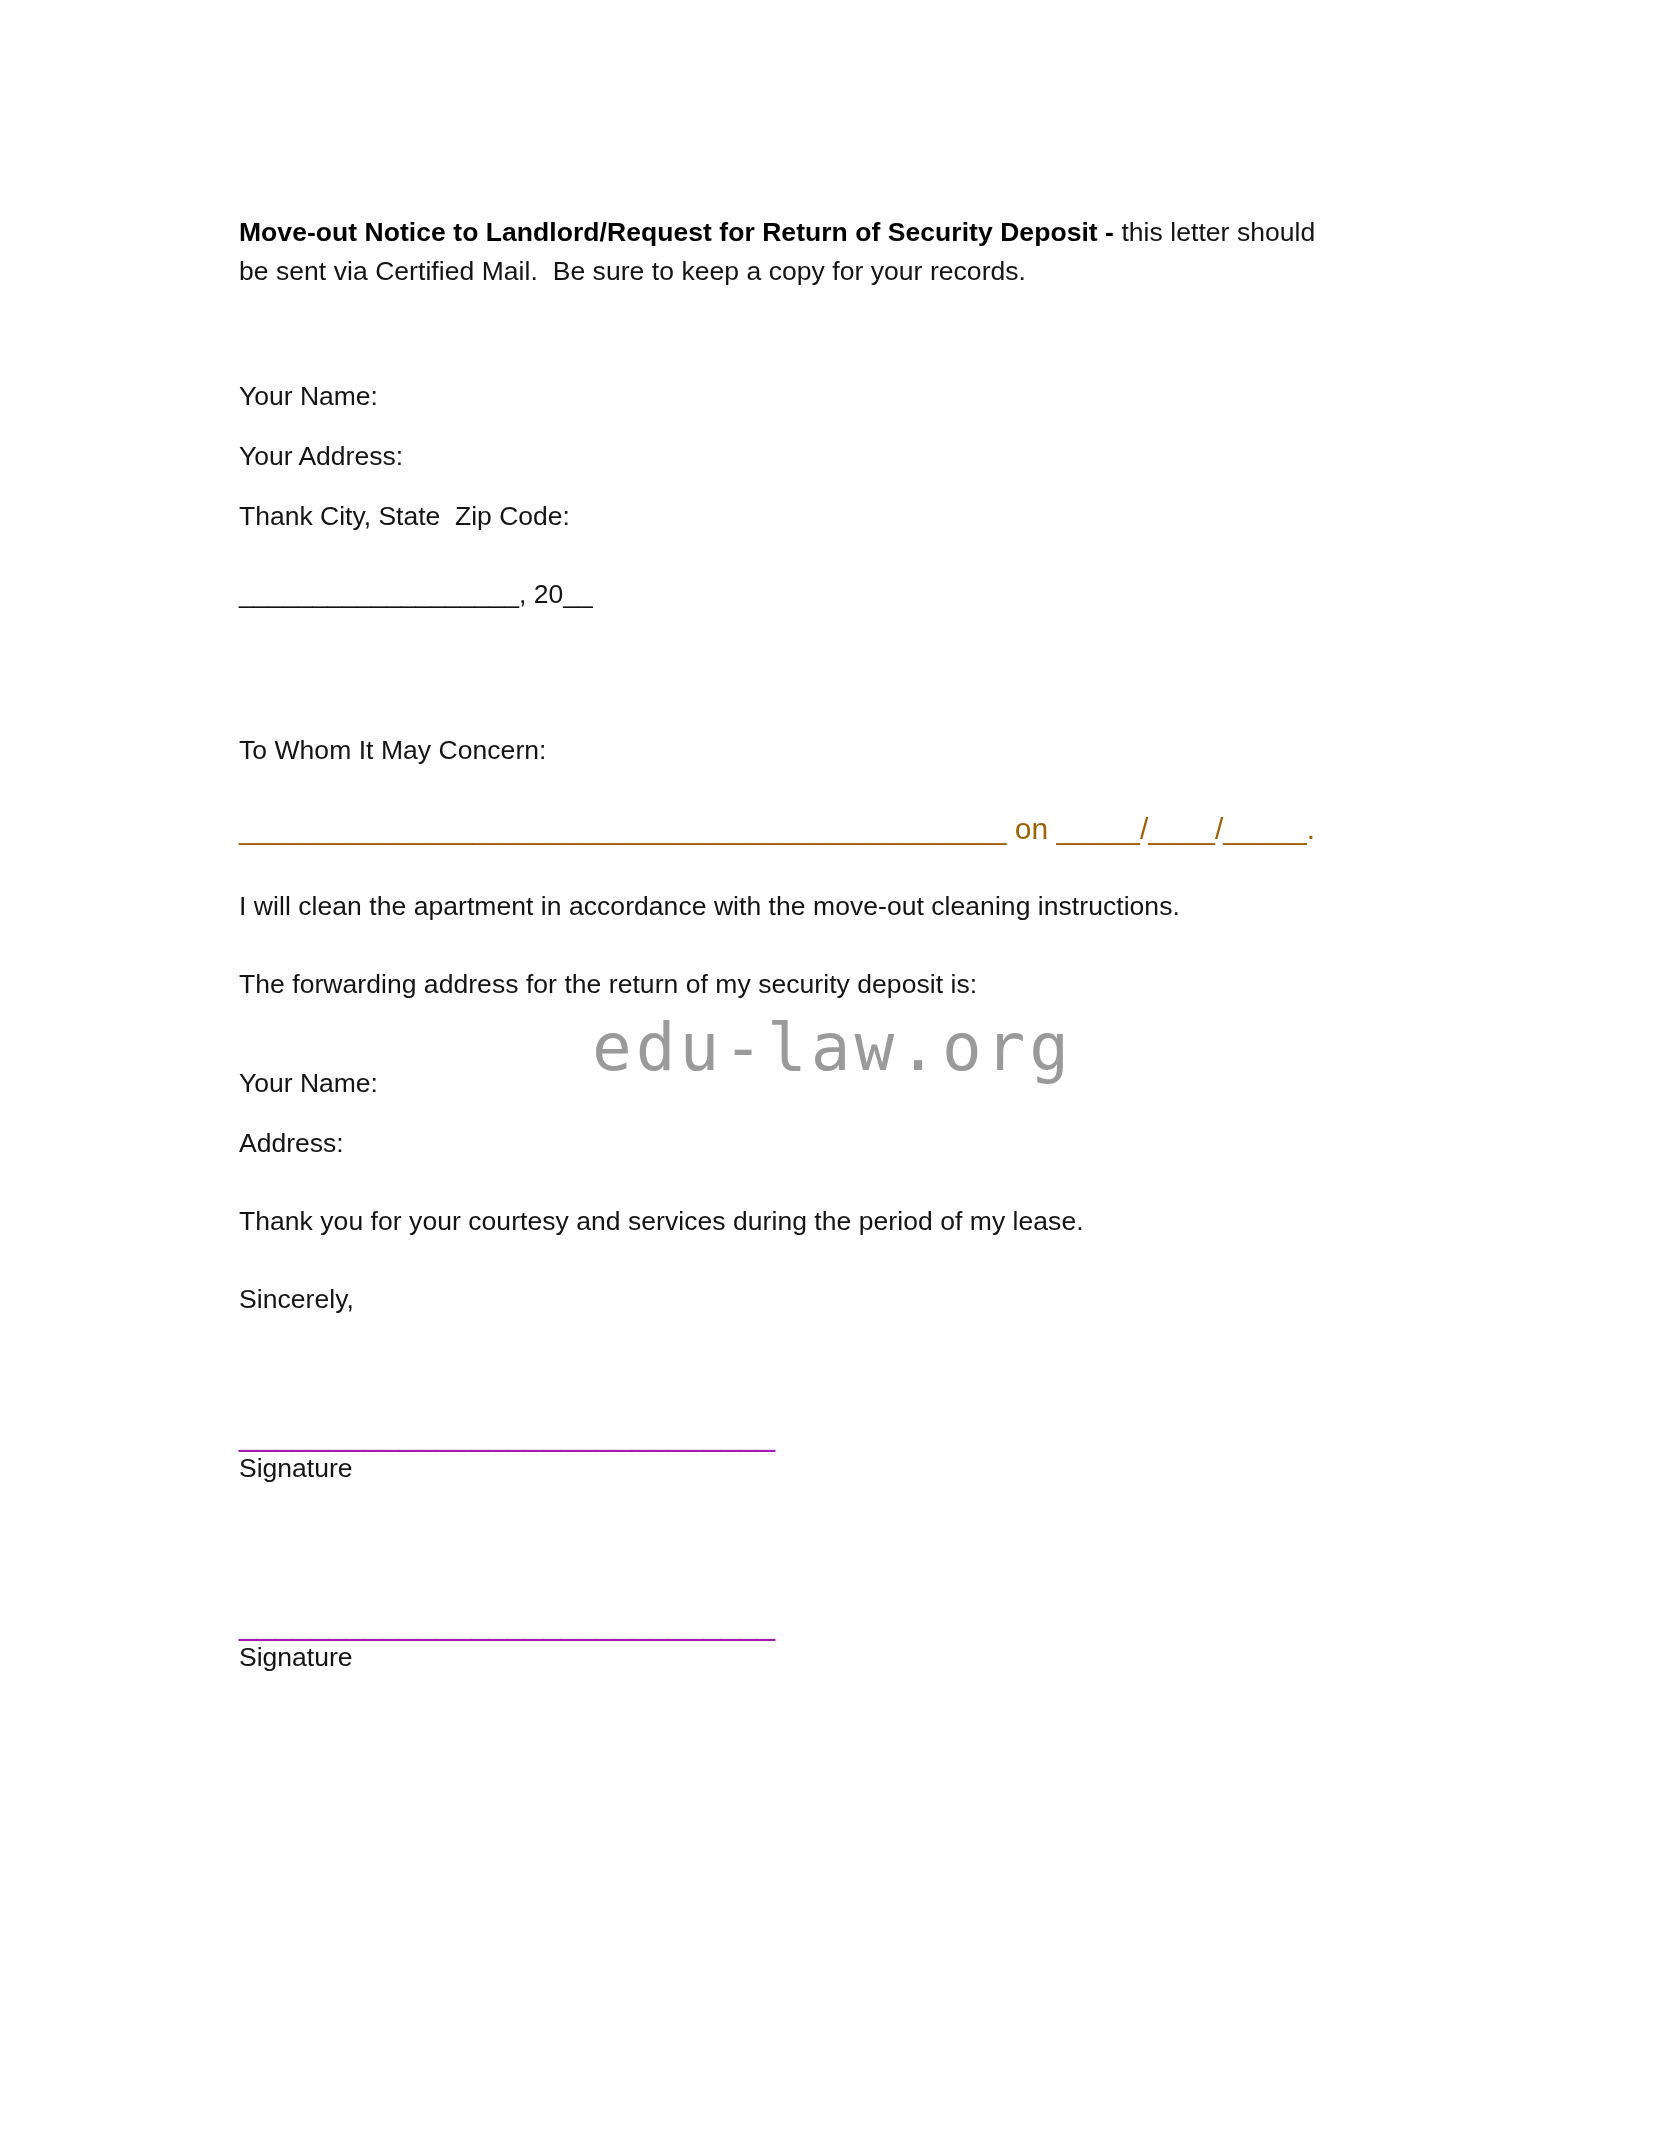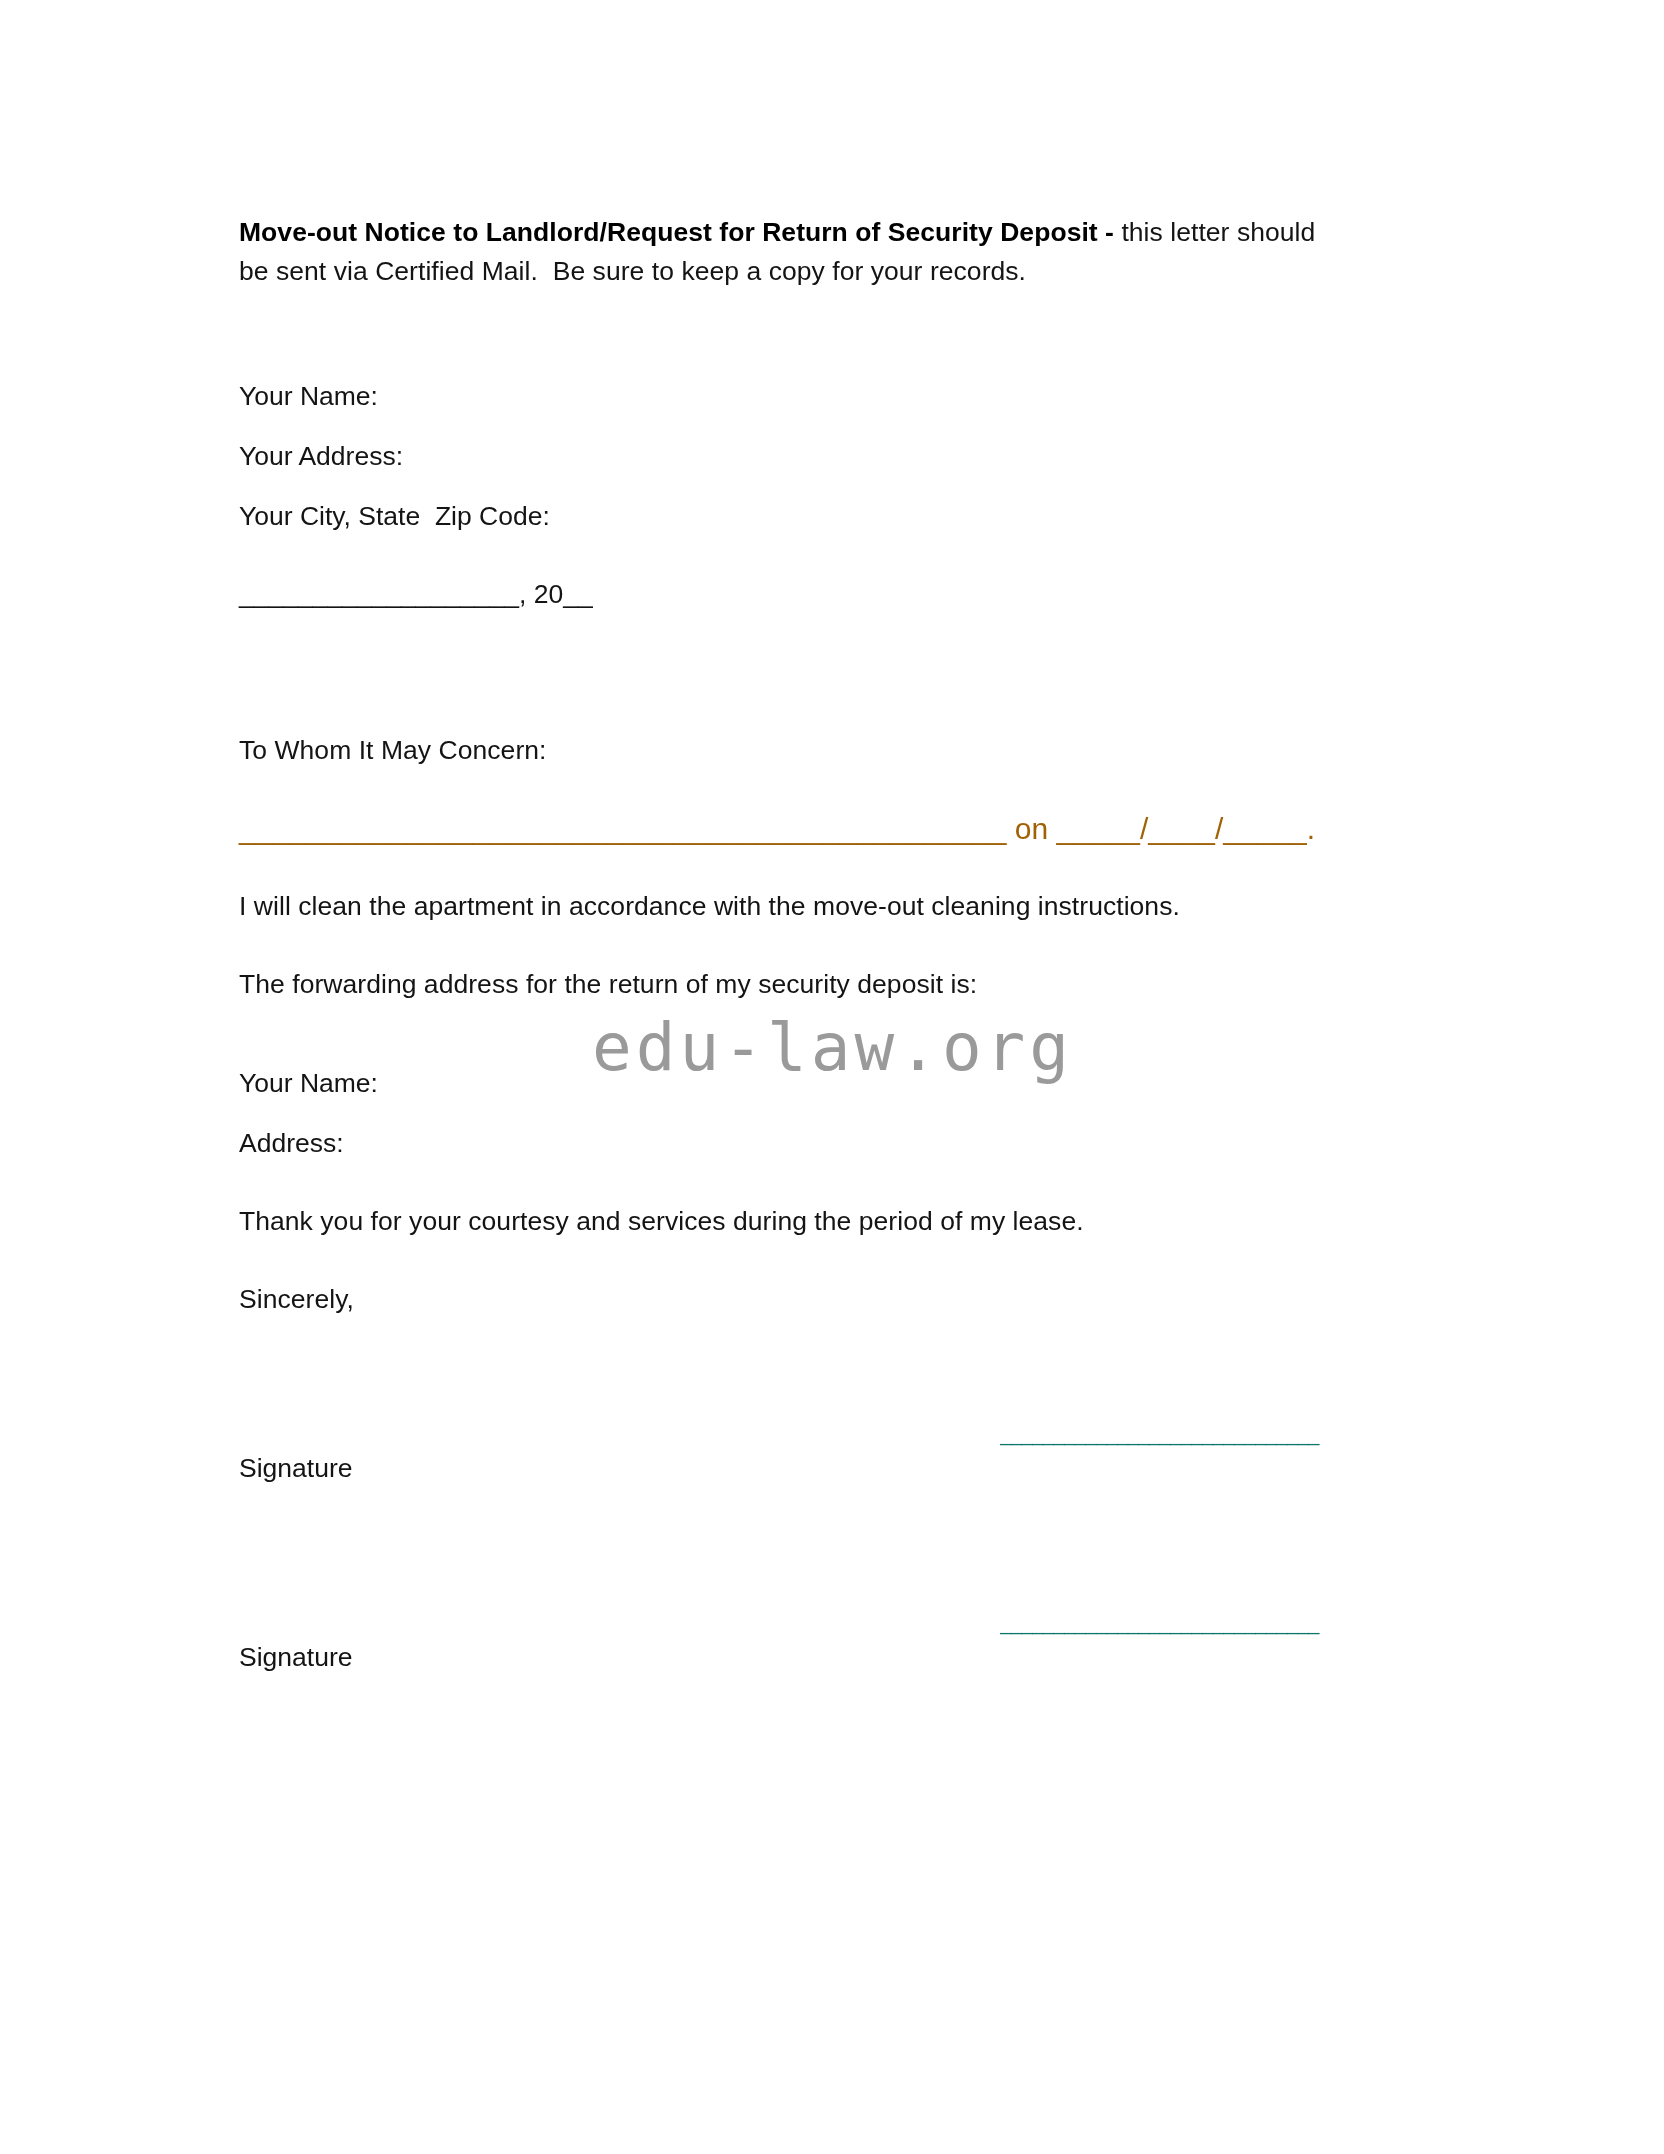--- a/index.html
+++ b/index.html
@@ -71,26 +71,25 @@
   }
 
   .lease-line2 {
     font-size: 30px;
     line-height: 39px;
     white-space: pre;
     color: #a16207;
   }
 
   .sig-rule {
-    font-size: 20px;
+    font-size: 33px;
     line-height: 30px;
     white-space: pre;
-    color: #0f766e;
+    color: #a21caf;
     letter-spacing: -0.5px;
-    text-align: right;
   }
 
   .sig-label {
     font-size: 26.5px;
     line-height: 39px;
     color: #141414;
   }
 
   .watermark {
     position: absolute;
@@ -114,21 +113,21 @@
 
   <div class="doc-body">
 
     <p class="para title-para"><span class="title-strong">Move-out Notice to Landlord/Request for Return of Security Deposit - </span><span>this letter should be sent via Certified Mail.  Be sure to keep a copy for your records.</span></p>
 
     <div class="spacer-md"></div>
 
     <div class="block-lines">
       <div class="addr-line">Your Name:</div>
       <div class="addr-line">Your Address:</div>
-      <div class="addr-line">Your City, State  Zip Code:</div>
+      <div class="addr-line">Thank City, State  Zip Code:</div>
     </div>
 
     <div class="spacer-md"></div>
 
     <div class="date-line">___________________, 20__</div>
 
     <div class="spacer-lg"></div>
     <div class="spacer-sm"></div>
 
     <div class="para">To Whom It May Concern:</div>

